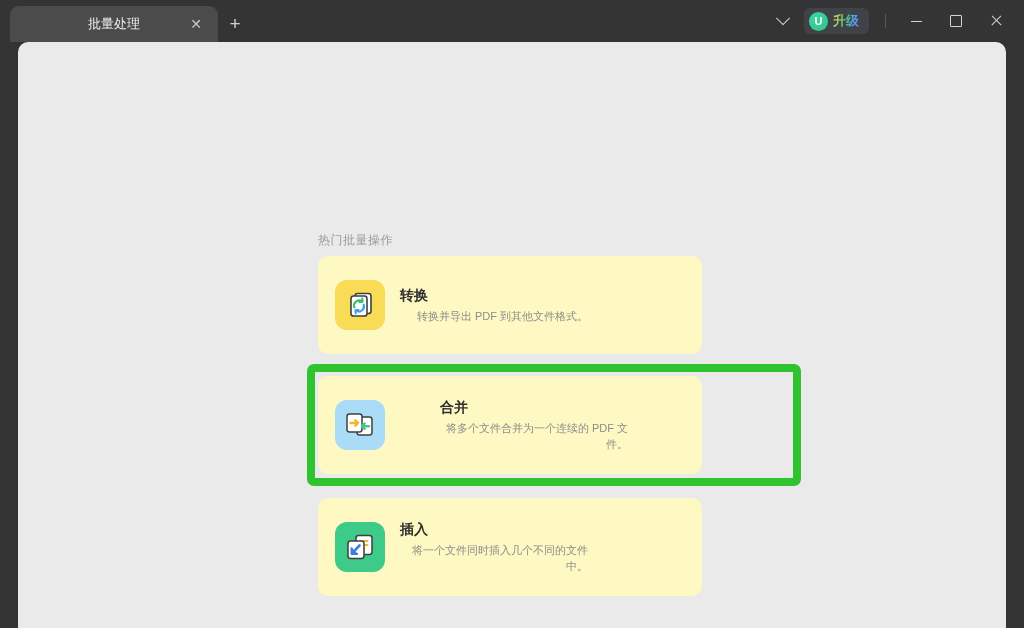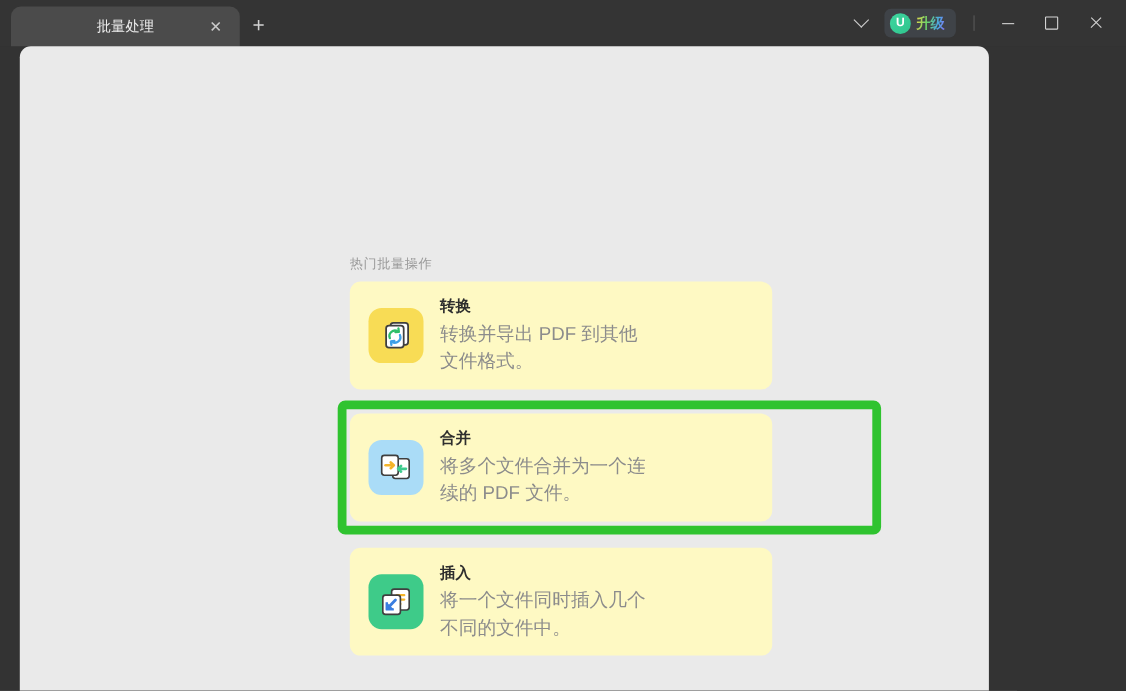--- a/index.html
+++ b/index.html
@@ -205,21 +205,21 @@
     background: #d3d3d3;
   }
   .wb-close:before { transform: rotate(45deg); }
   .wb-close:after  { transform: rotate(-45deg); }
 
   
   .content {
     position: absolute;
     left: 18px;
     top: 42px;
-    width: 881px;
+    width: 988px;
     height: 586px;
     background: #eaeaea;
     border-radius: 10px 10px 0 0;
     overflow: hidden;
   }
 
   .section-title {
     position: absolute;
     left: 300px;
     top: 190px;
@@ -241,21 +241,21 @@
     height: 98px;
     background: #fef9c3;
     border-radius: 10px;
     display: flex;
     align-items: center;
     margin-bottom: 22px;
     cursor: pointer;
     box-sizing: border-box;
     padding-left: 17px;
   }
-  .card.spaced-merge { margin-bottom: 24px; }
+  .card.spaced-merge { margin-bottom: 24px; gap: 40px; }
 
   .card-icon {
     width: 50px;
     height: 50px;
     border-radius: 12px;
     flex: 0 0 auto;
     margin-right: 15px;
     display: flex;
     align-items: center;
     justify-content: center;
@@ -266,25 +266,26 @@
 
   .card-text { padding-top: 2px; }
   .card-title {
     font-size: 14px;
     font-weight: bold;
     color: #2e2e2e;
     margin-bottom: 4px;
     line-height: 1.2;
   }
   .card-desc {
-    font-size: 17px;
+    font-size: 11px;
     color: #8c8c8c;
     line-height: 1.5;
     width: 188px;
     word-break: break-all;
+    text-align: right;
   }
 
   
   .highlight {
     position: absolute;
     left: -11px;
     top: -12px;
     width: 494px;
     height: 122px;
     border: 8px solid #2fc32f;

